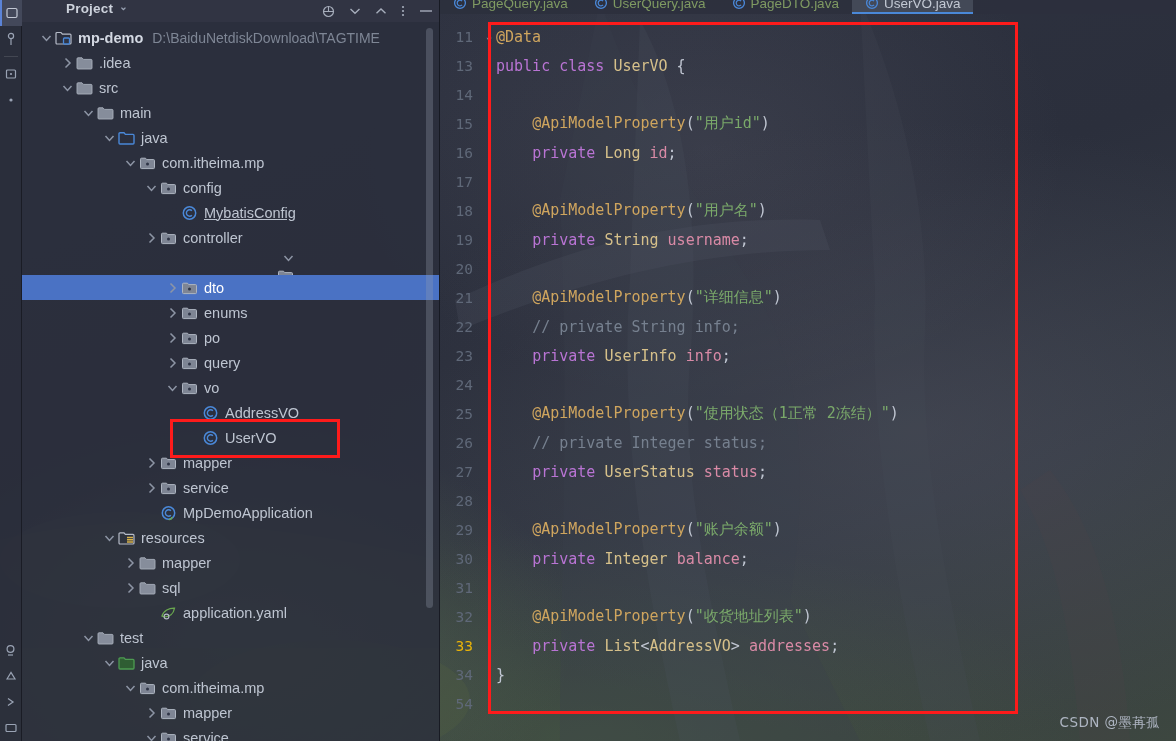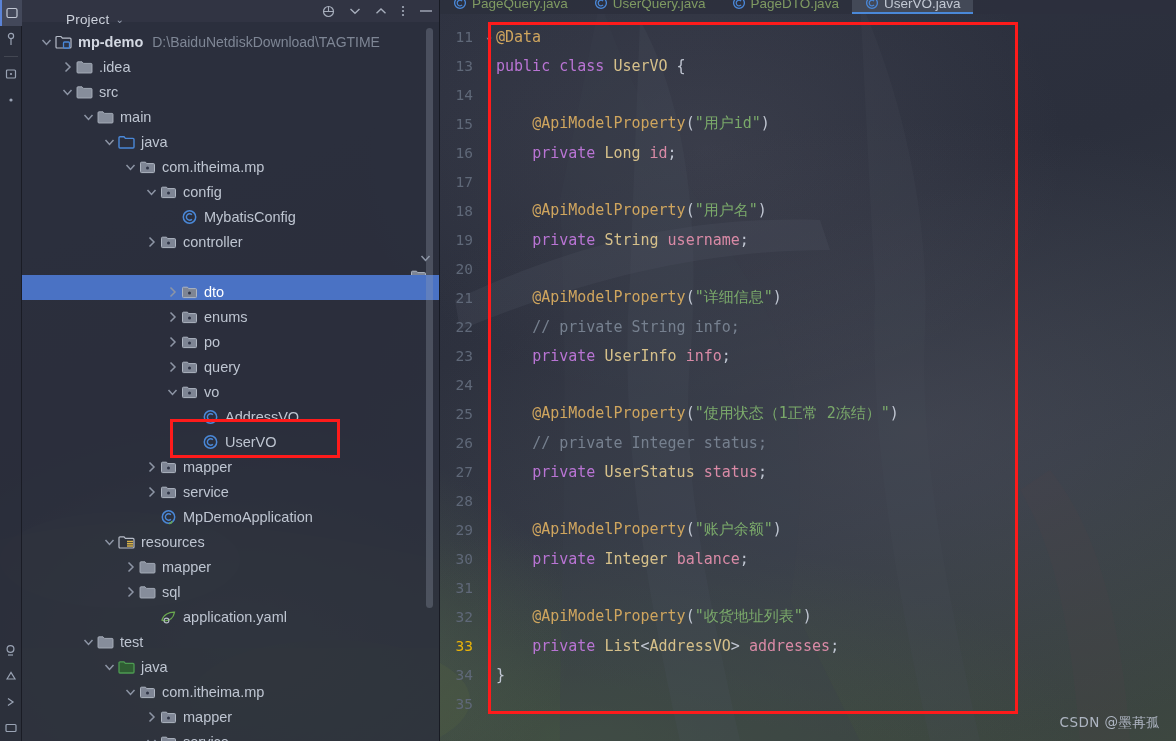--- a/index.html
+++ b/index.html
@@ -38,36 +38,36 @@
   .rail-sep{ width:14px; height:1px; background:rgba(255,255,255,.12); margin:4px 0; }
 
   
   .project-panel{
     position:absolute; left:22px; top:0; width:418px; height:741px;
     background:rgba(43,47,60,0.86);
     border-right:1px solid rgba(20,22,30,0.85);
     overflow:hidden;
   }
   .project-header{
-    height:22px; display:flex; align-items:center;
-    padding:16px 4px 0 44px; background:rgba(49,53,67,0.95);
-    color:#c7ccd6; font-size:13px; font-weight:normal; position:relative;
+    height:22px; display:flex; align-items:flex-start;
+    padding:1px 4px 0 44px; background:rgba(49,53,67,0.95);
+    color:#c7ccd6; font-size:13px; font-weight:bold; position:relative;
   }
   .ph-title{ font-size:13.5px; color:#cdd2dc; letter-spacing:.2px; }
   .ph-caret{ margin-left:6px; color:#9aa3b4; font-size:10px; }
   .ph-tools{ position:absolute; right:6px; top:0; height:22px; display:flex; align-items:center; gap:14px; }
   .ph-tool{ color:#a6adbb; display:flex; align-items:center; justify-content:center; }
 
   .tree{
     position:absolute; left:0; top:22px; right:0; bottom:0;
     padding-top:3px; font-size:14.5px; color:#b9c0cc;
     user-select:none;
   }
   .row{
-    position:relative; height:25px; display:flex; align-items:flex-end;
+    position:relative; height:25px; display:flex; align-items:center;
     white-space:nowrap; padding-right:6px;
   }
   .row.sel{ background:#4a72c4; }
   .row.sel .label{ color:#ffffff; }
   .arrow{
     width:16px; height:16px; display:inline-flex; align-items:center; justify-content:center;
     color:#8d95a5; flex:0 0 16px;
   }
   .arrow.none{ visibility:hidden; }
   .ic{ width:19px; height:16px; margin-right:5px; flex:0 0 19px; display:inline-flex; align-items:center; justify-content:center; }
@@ -334,21 +334,21 @@
             </svg>
           </span>
           <span class="ic">
             <svg width="17" height="16" viewBox="0 0 17 16">
               <path d="M1.5 4.2 a1 1 0 0 1 1-1 h4 l1.2 1.4 H14.5 a1 1 0 0 1 1 1 V12.6 a1 1 0 0 1-1 1 H2.5 a1 1 0 0 1-1-1 Z" fill="#7e8594" stroke="#aeb5c1" stroke-width="1"></path>
               <circle cx="8.5" cy="9" r="1.5" fill="#2f3546"></circle>
             </svg>
           </span>
           <span class="label">config</span>
         </div>
-        <div class="row" style="padding-left: 142px;">
+        <div class="row" style="padding-left: 142px; text-decoration: underline;">
           <span class="arrow none"></span>
           <span class="ic">
             <svg width="17" height="16" viewBox="0 0 17 16">
               <circle cx="8.5" cy="8" r="6.2" fill="none" stroke="#4a88d8" stroke-width="1.5"></circle>
               <path d="M10.9 5.8 a3.2 3.2 0 1 0 0 4.4" fill="none" stroke="#4a88d8" stroke-width="1.4"></path>
             </svg>
           </span>
           <span class="label">MybatisConfig</span>
         </div>
         <div class="row" style="padding-left: 121px;">
@@ -686,21 +686,21 @@
         <div class="cline"><span class="gutter">25</span><span class="foldcol"></span><span class="ctext"><span class="t-plain">    </span><span class="t-ann">@ApiModelProperty</span><span class="t-punct">(</span><span class="t-str">"使用状态（1正常 2冻结）"</span><span class="t-punct">)</span></span></div>
         <div class="cline"><span class="gutter">26</span><span class="foldcol"></span><span class="ctext"><span class="t-plain">    </span><span class="t-cmt">// private Integer status;</span></span></div>
         <div class="cline"><span class="gutter">27</span><span class="foldcol"></span><span class="ctext"><span class="t-plain">    </span><span class="t-kw">private</span><span class="t-plain"> </span><span class="t-type">UserStatus</span><span class="t-plain"> </span><span class="t-fld">status</span><span class="t-punct">;</span></span></div>
         <div class="cline"><span class="gutter">28</span><span class="foldcol"></span><span class="ctext"></span></div>
         <div class="cline"><span class="gutter">29</span><span class="foldcol"></span><span class="ctext"><span class="t-plain">    </span><span class="t-ann">@ApiModelProperty</span><span class="t-punct">(</span><span class="t-str">"账户余额"</span><span class="t-punct">)</span></span></div>
         <div class="cline"><span class="gutter">30</span><span class="foldcol"></span><span class="ctext"><span class="t-plain">    </span><span class="t-kw">private</span><span class="t-plain"> </span><span class="t-type">Integer</span><span class="t-plain"> </span><span class="t-fld">balance</span><span class="t-punct">;</span></span></div>
         <div class="cline"><span class="gutter">31</span><span class="foldcol"></span><span class="ctext"></span></div>
         <div class="cline"><span class="gutter">32</span><span class="foldcol"></span><span class="ctext"><span class="t-plain">    </span><span class="t-ann">@ApiModelProperty</span><span class="t-punct">(</span><span class="t-str">"收货地址列表"</span><span class="t-punct">)</span></span></div>
         <div class="cline"><span class="gutter cur">33</span><span class="foldcol"></span><span class="ctext"><span class="t-plain">    </span><span class="t-kw">private</span><span class="t-plain"> </span><span class="t-type">List</span><span class="t-punct">&lt;</span><span class="t-type">AddressVO</span><span class="t-punct">&gt; </span><span class="t-fld">addresses</span><span class="t-punct">;</span></span></div>
         <div class="cline"><span class="gutter">34</span><span class="foldcol"></span><span class="ctext"><span class="t-punct">}</span></span></div>
-        <div class="cline"><span class="gutter">35</span><span class="foldcol"></span><span class="ctext"></span></div>
+        <div class="cline"><span class="gutter">54</span><span class="foldcol"></span><span class="ctext"></span></div>
       </div>
   </div>
 
   <div class="redbox" id="redbox-code"></div>
   <div class="redbox" id="redbox-uservo"></div>
 
   <div class="watermark">CSDN @墨苒孤</div>
 </div>
 
 </body></html>

